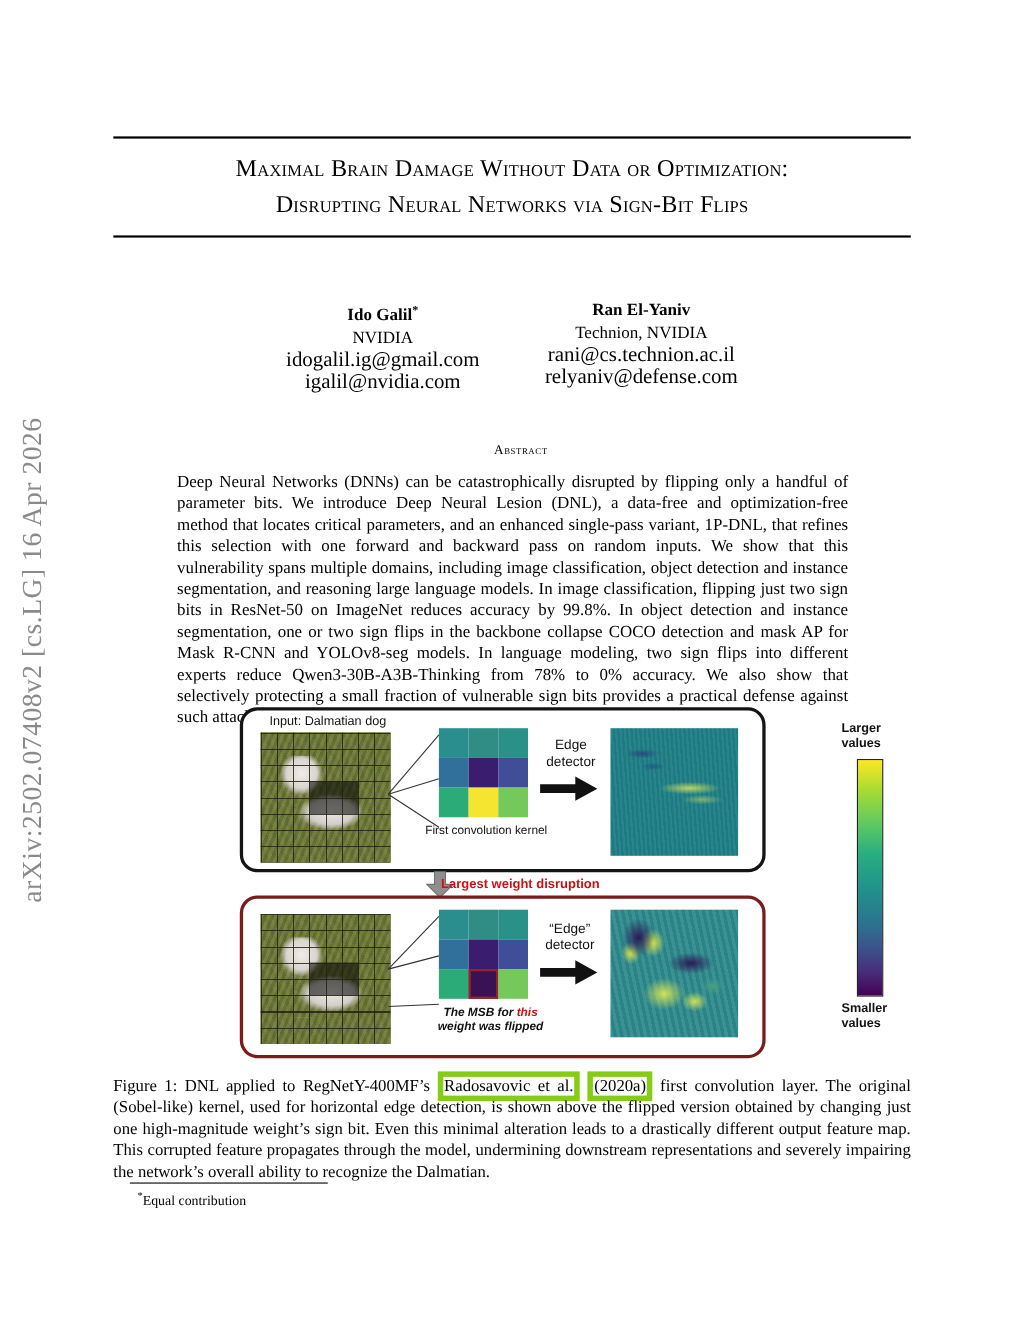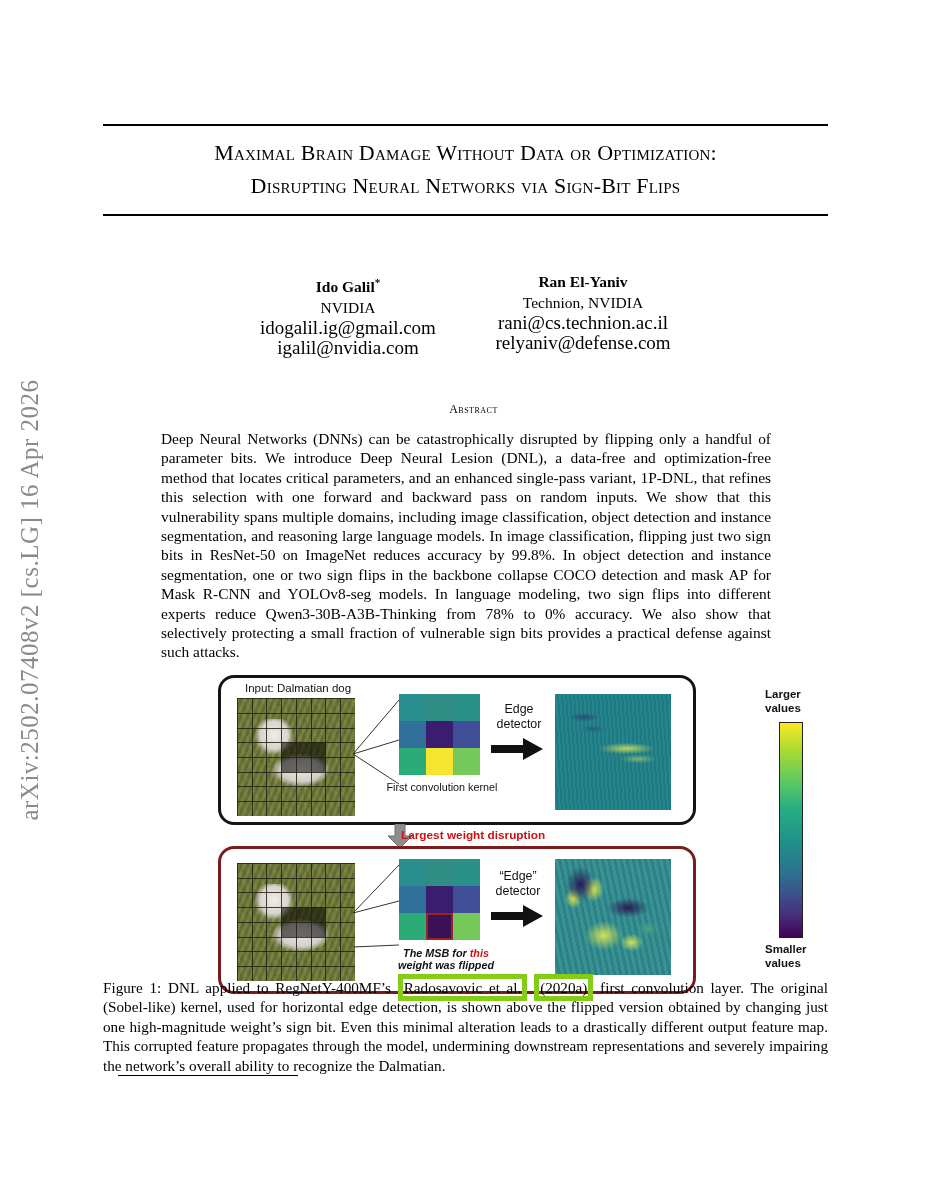--- a/index.html
+++ b/index.html
@@ -68,21 +68,21 @@
   }
   #abstract-body{
     position:absolute; top:429px; left:58px; width:610px;
     font-size:15.4px; line-height:19.4px; text-align:justify;
     hyphens:none;
   }
   #abstract-body p{ margin:0; }
 
   
   #figure{
-    position:absolute; top:672px; left:112px; width:620px; height:325px;
+    position:absolute; top:640px; left:112px; width:620px; height:325px;
   }
 
   .panel{
     position:absolute;
     background:#fff;
     border-radius:16px;
     box-sizing:border-box;
   }
   #panel-top{
     left:3px; top:3px; width:478px; height:150px;
@@ -373,14 +373,17 @@
         <div>values</div>
       </div>
     </div>
   </div>
 
   <div id="caption">
     <span>Figure 1: DNL applied to RegNetY-400MF’s </span><span class="cite-box">Radosavovic et al.</span> <span class="cite-box">(2020a)</span><span> first convolution layer. The original (Sobel-like) kernel, used for horizontal edge detection, is shown above the flipped version obtained by changing just one high-magnitude weight’s sign bit. Even this minimal alteration leads to a drastically different output feature map. This corrupted feature propagates through the model, undermining downstream representations and severely impairing the network’s overall ability to recognize the Dalmatian.</span>
   </div>
 
   <div id="footrule"></div>
+  <div id="footnote">
+    <span class="sup">*</span><span>Equal contribution</span>
+  </div>
 
 </div>
 
 </body></html>

